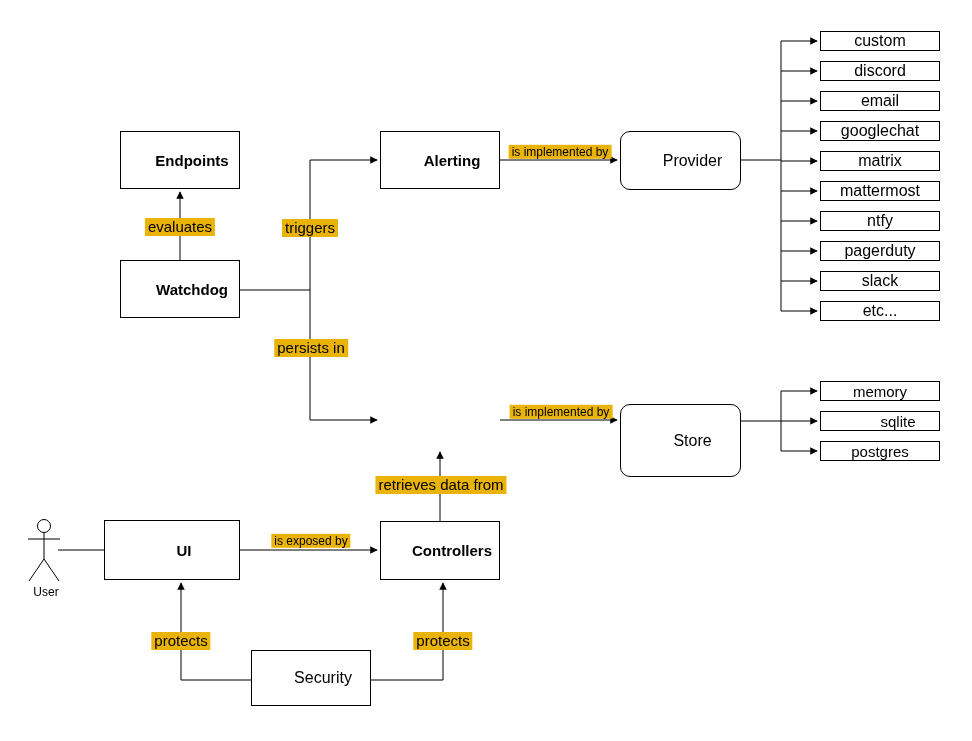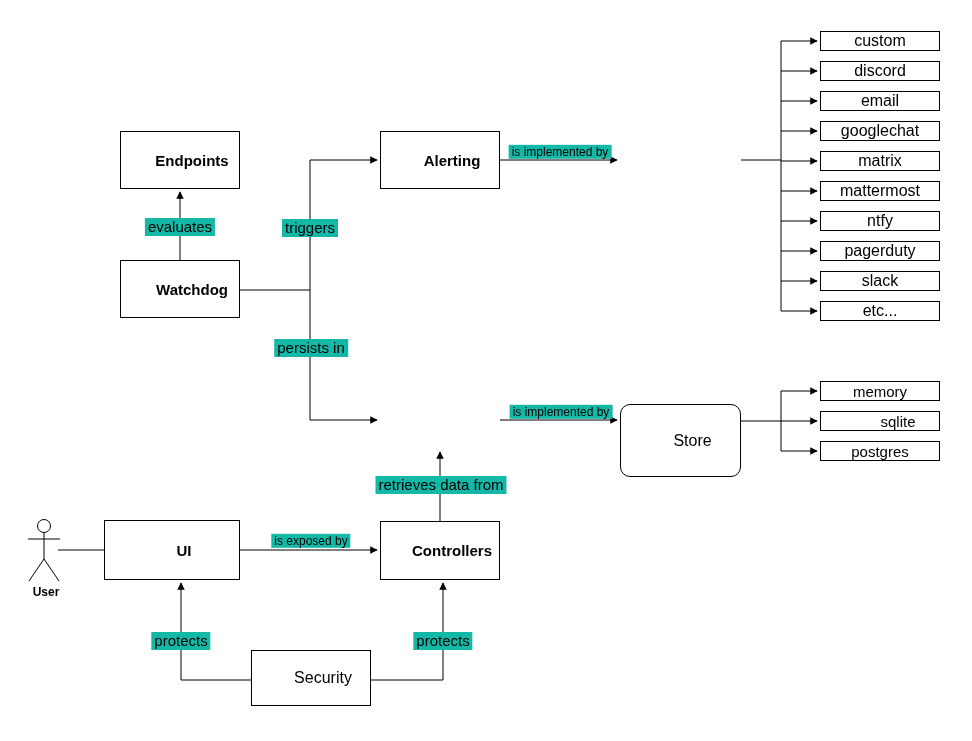--- a/index.html
+++ b/index.html
@@ -23,21 +23,21 @@
   .node.rounded { border-radius:10px; }
   .impl {
     position:absolute; box-sizing:border-box; left:820px; width:120px; height:20px;
     border:1px solid #000000; background:#ffffff;
     display:flex; align-items:center; justify-content:center;
     font-size:16px; white-space:nowrap;
   }
   .impl.big { font-size:15px; }
   .edge-label {
     position:absolute; transform:translate(-50%,-50%);
-    background:#14b8a6; padding:0 3px;
+    background:#eab308; padding:0 3px;
     font-size:15px; white-space:nowrap; line-height:1.2;
   }
   .edge-label.small { font-size:12px; }
   .actor-label {
     position:absolute; transform:translate(-50%,-50%);
     font-size:12px; white-space:nowrap;
   }
 
   
   #n-endpoints   { left:120px; top:131px; width:120px; height:58px; }
@@ -60,21 +60,21 @@
   
   #l-evaluates   { left:180px; top:227px; }
   #l-triggers    { left:310px; top:228px; }
   #l-persists    { left:311px; top:348px; }
   #l-impl-alert  { left:560px; top:152px; }
   #l-impl-store  { left:561px; top:412px; }
   #l-retrieves   { left:441px; top:485px; }
   #l-exposed     { left:311px; top:541px; }
   #l-protects-ui { left:181px; top:641px; }
   #l-protects-c  { left:443px; top:641px; }
-  #l-user        { left:46px;  top:592px;font-weight:bold; }
+  #l-user        { left:46px;  top:592px; }
 </style>
 </head>
 <body>
 
 <div class="canvas">
 
   <svg class="wires" width="972" height="741" viewBox="0 0 972 741">
     <defs>
       <marker id="arrow" viewBox="0 0 10 10" refX="9" refY="5" markerWidth="10" markerHeight="7.5" orient="auto-start-reverse">
         <path d="M0,0 L10,5 L0,10 z" fill="#000"></path>
@@ -129,20 +129,21 @@
         <path d="M28,539 L60,539"></path>
         <path d="M44,559 L29,581"></path>
         <path d="M44,559 L59,581"></path>
       </g>
     </g>
   </svg>
 
   <div class="node bold" id="n-endpoints">Endpoints</div>
   <div class="node bold" id="n-watchdog">Watchdog</div>
   <div class="node bold" id="n-alerting">Alerting</div>
+  <div class="node plain rounded" id="n-provider">Provider</div>
   <div class="node plain rounded" id="n-store">Store</div>
   <div class="node bold" id="n-ui">UI</div>
   <div class="node bold" id="n-controllers">Controllers</div>
   <div class="node plain" id="n-security">Security</div>
 
   <div class="impl" id="p0">custom</div>
   <div class="impl" id="p1">discord</div>
   <div class="impl" id="p2">email</div>
   <div class="impl" id="p3">googlechat</div>
   <div class="impl" id="p4">matrix</div>

